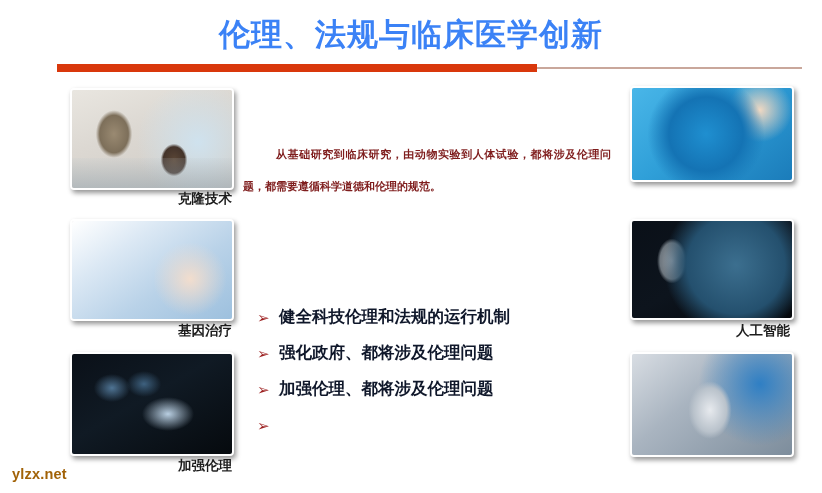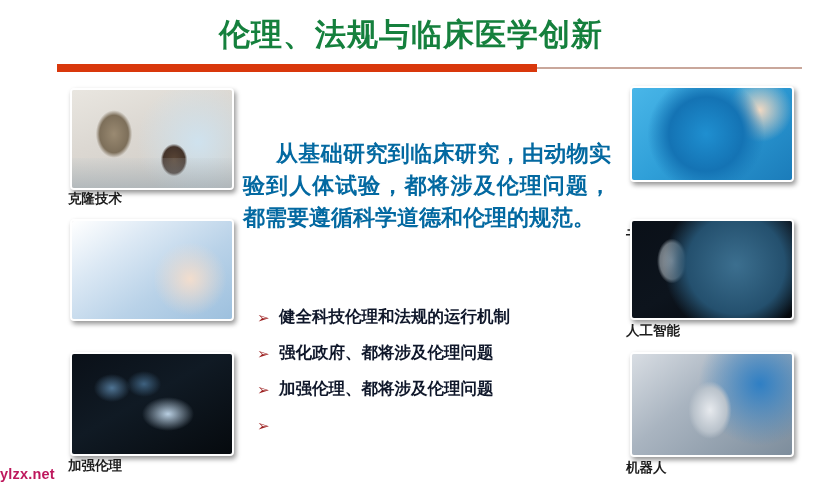--- a/index.html
+++ b/index.html
@@ -22,21 +22,21 @@
   
   .slide-title {
     position: absolute;
     left: 0;
     top: 14px;
     width: 822px;
     text-align: center;
     font-size: 31px;
     font-weight: bold;
     letter-spacing: 1px;
-    color: #15803d;
+    color: #3b82f6;
     white-space: nowrap;
   }
   .title-rule-wrap {
     position: absolute;
     left: 57px;
     top: 64px;
     width: 745px;
     height: 8px;
   }
   .title-rule-thin {
@@ -68,21 +68,21 @@
     background: #e8e8e8;
   }
   .card .photo {
     position: absolute;
     inset: 0;
     overflow: hidden;
   }
   .caption {
     position: absolute;
     width: 164px;
-    text-align: left;
+    text-align: right;
     font-size: 13.5px;
     font-weight: bold;
     color: #1c1c1c;
   }
 
   
   #card-clone   { left: 70px; top: 88px; }
   #cap-clone    { left: 68px; top: 190px; }
   #card-gene    { left: 70px; top: 219px; }
   #cap-gene     { left: 68px; top: 322px; }
@@ -141,24 +141,24 @@
       radial-gradient(circle at 128px 30px, #2f7fc4 0%, rgba(47,127,196,0) 42%),
       linear-gradient(140deg, #d8dde3 0%, #a9b4c0 40%, #7d8d9c 100%);
   }
 
   
   .red-para {
     position: absolute;
     left: 243px;
     top: 138px;
     width: 368px;
-    font-size: 22px;
+    font-size: 11px;
     font-weight: bold;
     line-height: 32px;
-    color: #0369a1;
+    color: #7f1d1d;
     text-align: justify;
     text-indent: 33px;
   }
 
   
   .bullets {
     position: absolute;
     left: 257px;
     top: 299px;
     width: 350px;
@@ -179,25 +179,25 @@
   .bullet-text {
     font-size: 16.5px;
     font-weight: bold;
     color: #0f172a;
     white-space: nowrap;
   }
 
   
   .watermark {
     position: absolute;
-    left: 0;
+    left: 12px;
     top: 466px;
     font-size: 14.5px;
     font-weight: bold;
-    color: #be185d;
+    color: #a16207;
     letter-spacing: 0.2px;
   }
 </style>
 </head>
 <body>
 
 <div class="slide">
 
   <div class="slide-title">伦理、法规与临床医学创新</div>
 
@@ -207,40 +207,40 @@
   </div>
 
   <div class="card" id="card-clone">
     <div class="photo ph-clone"></div>
   </div>
   <div class="caption" id="cap-clone">克隆技术</div>
 
   <div class="card" id="card-gene">
     <div class="photo ph-gene"></div>
   </div>
+  <div class="caption" id="cap-gene">基因治疗</div>
 
   <div class="card" id="card-organ">
     <div class="photo ph-organ"></div>
   </div>
   <div class="caption" id="cap-organ">加强伦理</div>
 
   <div class="card" id="card-stem">
     <div class="photo ph-stem"></div>
   </div>
   <div class="caption" id="cap-stem">干细胞工程</div>
 
   <div class="card" id="card-ai">
     <div class="photo ph-ai"></div>
   </div>
   <div class="caption" id="cap-ai">人工智能</div>
 
   <div class="card" id="card-robot">
     <div class="photo ph-robot"></div>
   </div>
-  <div class="caption" id="cap-robot">机器人</div>
 
   <div class="red-para">从基础研究到临床研究，由动物实验到人体试验，都将涉及伦理问题，都需要遵循科学道德和伦理的规范。</div>
 
   <div class="bullets">
     <div class="bullet-row">
       <span class="bullet-marker">➢</span>
       <span class="bullet-text">健全科技伦理和法规的运行机制</span>
     </div>
     <div class="bullet-row">
       <span class="bullet-marker">➢</span>

